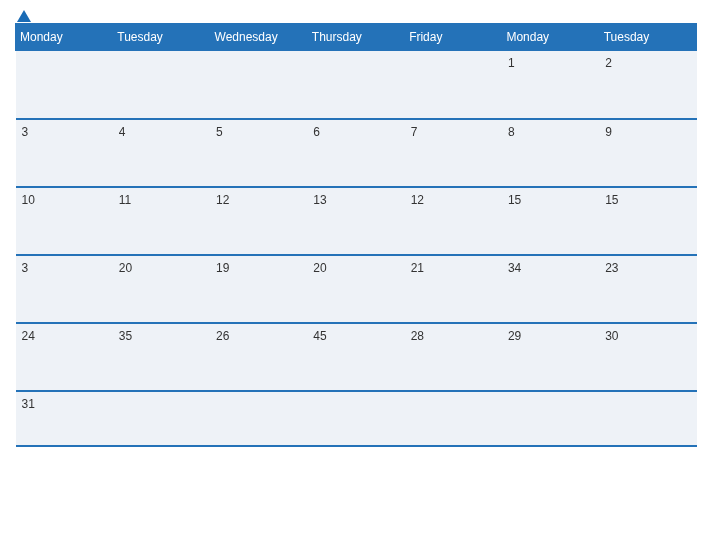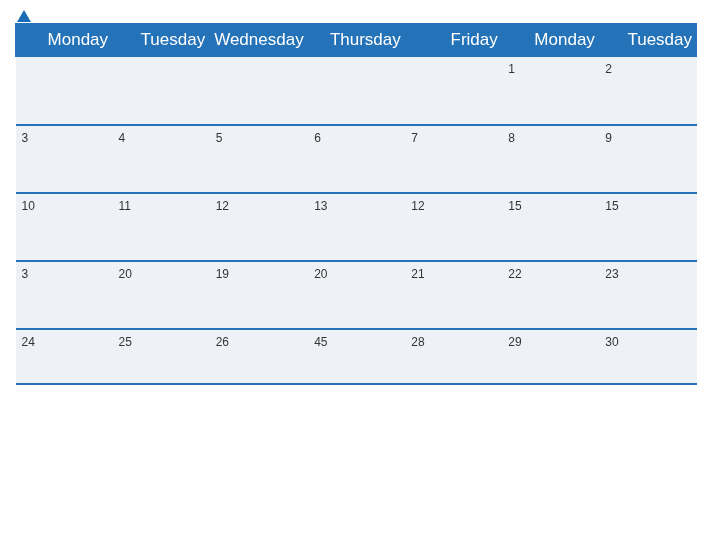--- a/index.html
+++ b/index.html
@@ -71,24 +71,24 @@
       font-size: 13px;
       color: #333;
     }
     .calendar-grid {
       width: 100%;
       border-collapse: collapse;
     }
     .calendar-grid th {
       background: #2472b8;
       color: #fff;
-      font-size: 17px;
+      font-size: 12px;
       font-weight: normal;
       padding: 6px 4px;
-      text-align: right;
+      text-align: left;
       border: 1px solid #2472b8;
     }
     .calendar-grid td {
       width: 14.28%;
       height: 68px;
       vertical-align: top;
       padding: 5px 6px;
       font-size: 12px;
       color: #333;
       background: #f0f4f8;
@@ -167,27 +167,36 @@
           <td><span class="day-num">12</span></td>
           <td><span class="day-num">15</span></td>
           <td><span class="day-num">15</span></td>
         </tr>
         <tr>
           <td><span class="day-num">3</span></td>
           <td><span class="day-num">20</span></td>
           <td><span class="day-num">19</span></td>
           <td><span class="day-num">20</span></td>
           <td><span class="day-num">21</span></td>
-          <td><span class="day-num">22</span></td>
+          <td><span class="day-num">34</span></td>
           <td><span class="day-num">23</span></td>
         </tr>
         <tr>
           <td><span class="day-num">24</span></td>
-          <td><span class="day-num">25</span></td>
+          <td><span class="day-num">35</span></td>
           <td><span class="day-num">26</span></td>
           <td><span class="day-num">45</span></td>
           <td><span class="day-num">28</span></td>
           <td><span class="day-num">29</span></td>
           <td><span class="day-num">30</span></td>
         </tr>
+        <tr>
+          <td><span class="day-num">31</span></td>
+          <td class="empty-cell"></td>
+          <td class="empty-cell"></td>
+          <td class="empty-cell"></td>
+          <td class="empty-cell"></td>
+          <td class="empty-cell"></td>
+          <td class="empty-cell"></td>
+        </tr>
       </tbody>
   </table>
 </div>
 
 </body></html>

